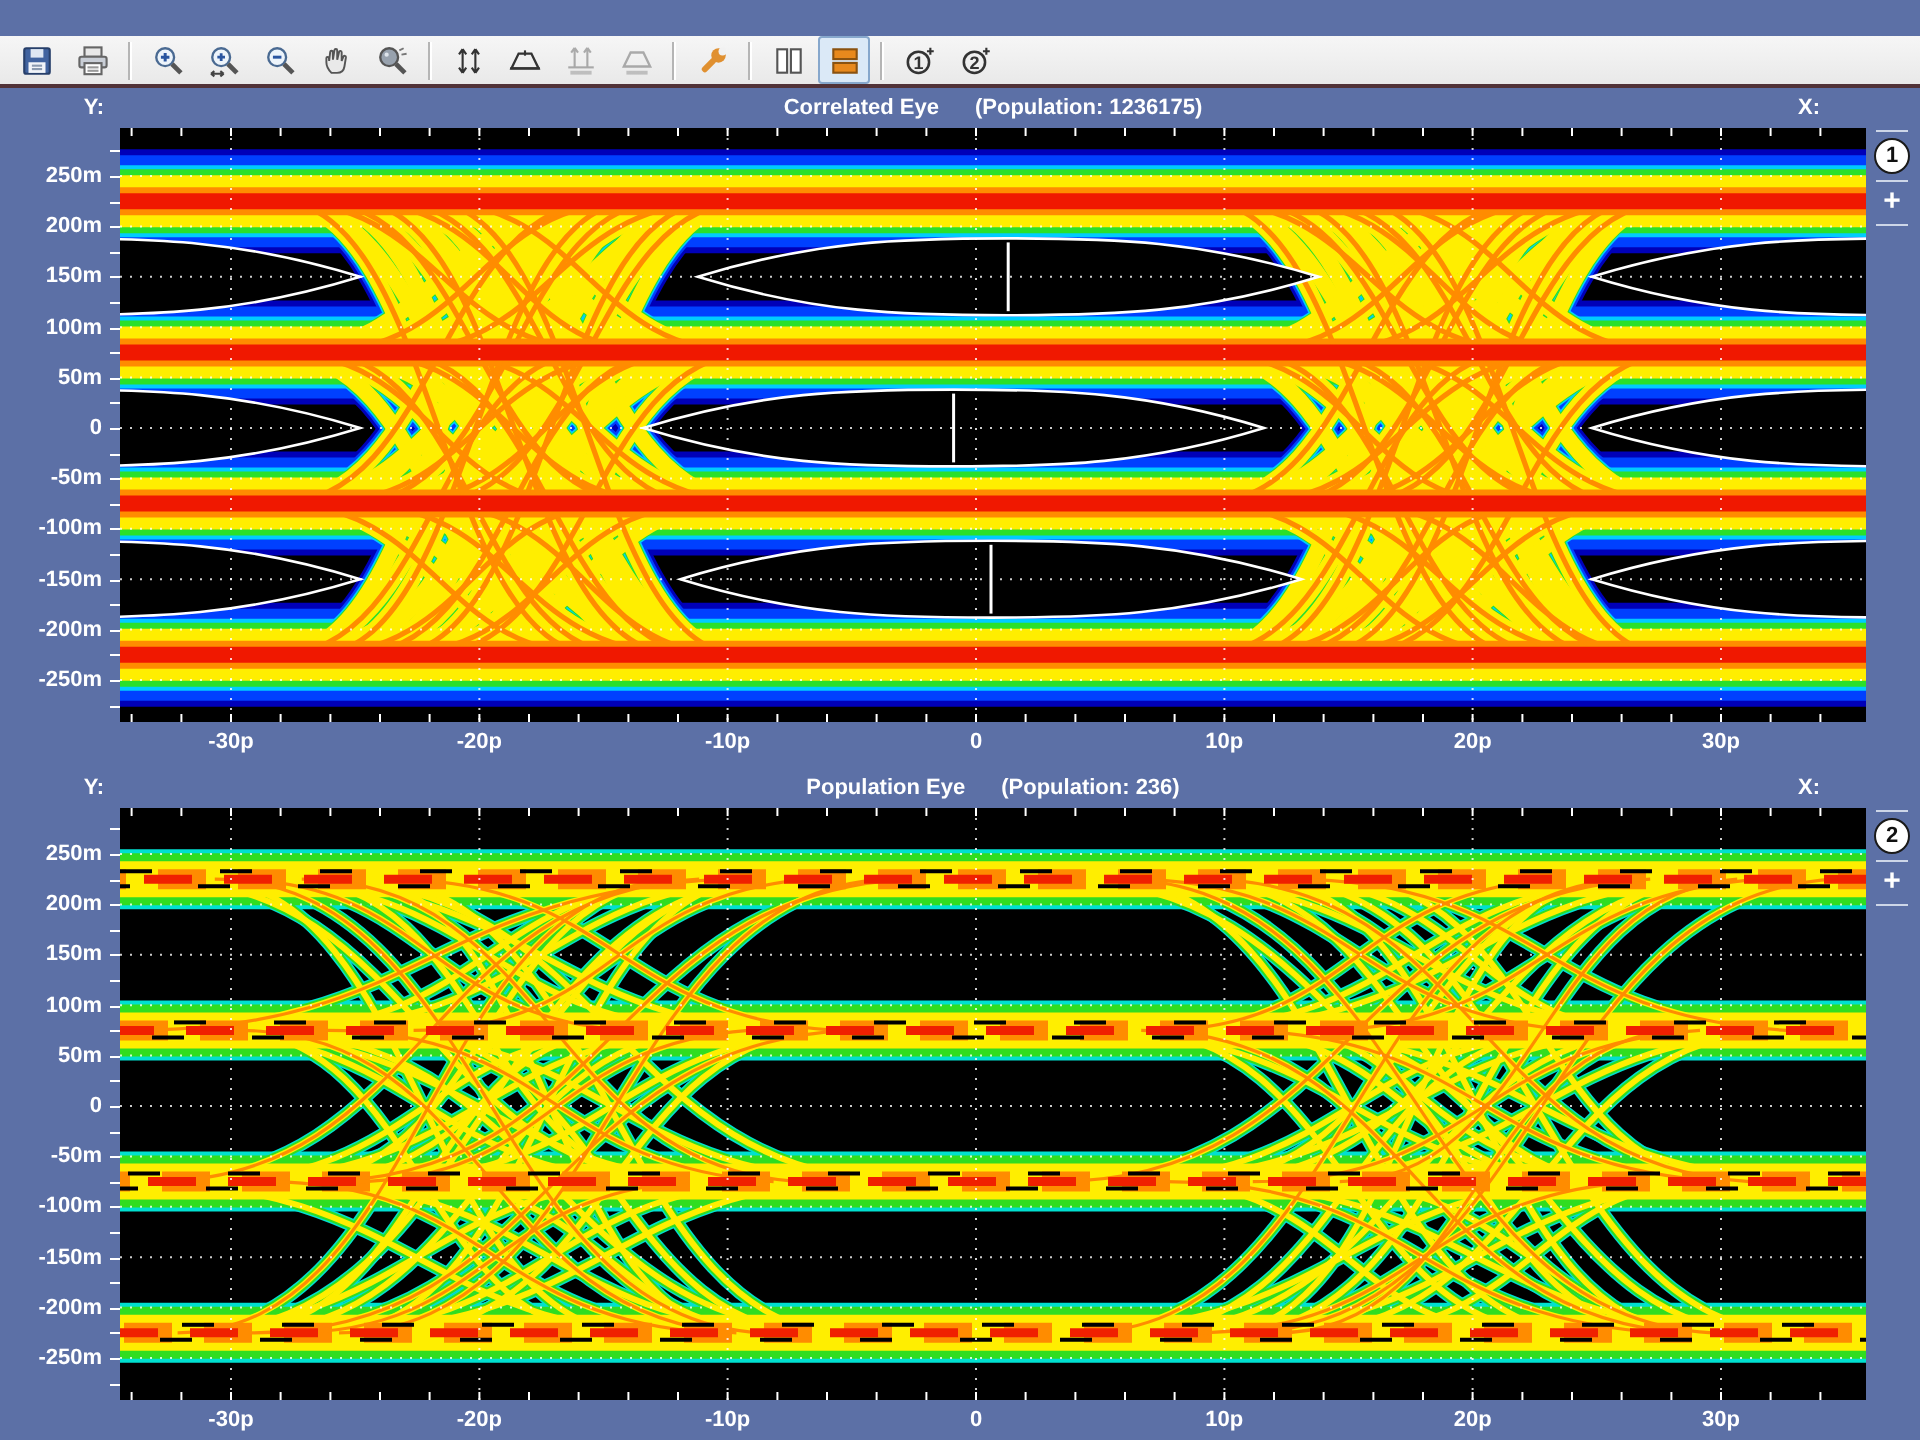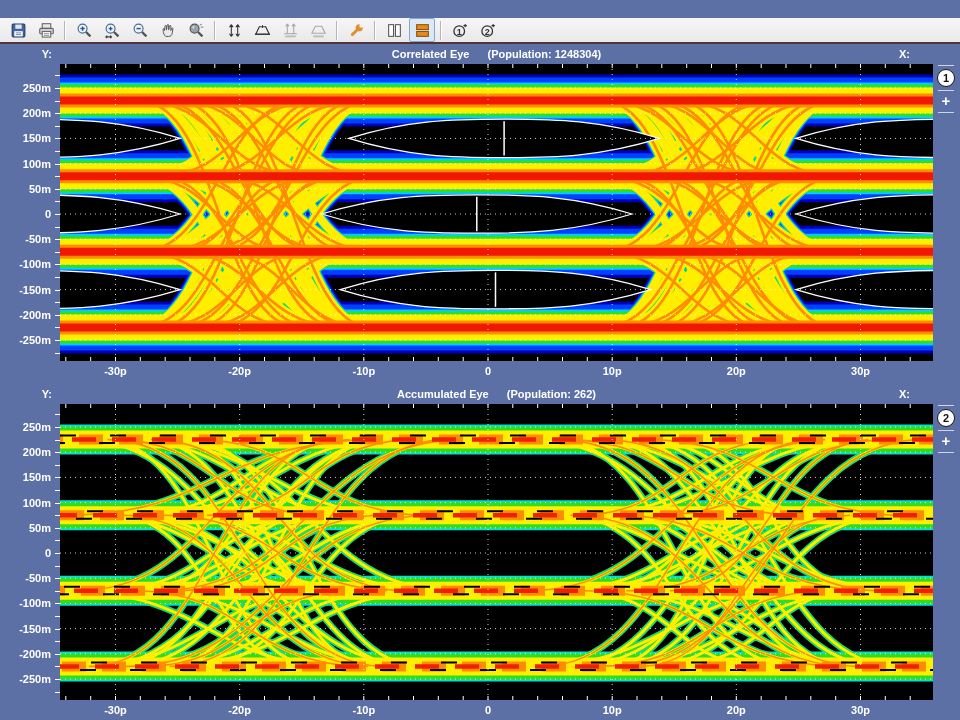--- a/index.html
+++ b/index.html
@@ -162,21 +162,21 @@
           <path d="M12.4,1.8 v3.2 M10.8,3.4 h3.2" stroke="#333" stroke-width="1"></path>
         </svg>
       </div>
     </div>
 
   <div class="figure" id="figure">
 
     <div class="panel" id="panel0" style="top: 0px; height: 339px;">
       <div class="phead">
         <span class="ylab">Y:</span>
-        <span class="ptitle"><span>Correlated Eye</span><span class="pop">(Population: 1248304)</span></span>
+        <span class="ptitle"><span>Correlated Eye</span><span class="pop">(Population: 1236175)</span></span>
         <span class="xlab">X:</span>
       </div>
       <div class="yticklabels" style="top: 18px; height: 297px;">
           <div class="ylabel" style="top: 17px;">250m</div>
           <div class="ylabel" style="top: 42.2px;">200m</div>
           <div class="ylabel" style="top: 67.4px;">150m</div>
           <div class="ylabel" style="top: 92.6px;">100m</div>
           <div class="ylabel" style="top: 117.8px;">50m</div>
           <div class="ylabel" style="top: 143px;">0</div>
           <div class="ylabel" style="top: 168.2px;">-50m</div>
@@ -1024,21 +1024,21 @@
           <div class="xlabel" style="left: 406px;">0</div>
           <div class="xlabel" style="left: 530.17px;">10p</div>
           <div class="xlabel" style="left: 654.34px;">20p</div>
           <div class="xlabel" style="left: 778.51px;">30p</div>
         </div>
     </div>
 
     <div class="panel" id="panel1" style="top: 340px; height: 338px;">
       <div class="phead">
         <span class="ylab">Y:</span>
-        <span class="ptitle"><span>Accumulated Eye</span><span class="pop">(Population: 262)</span></span>
+        <span class="ptitle"><span>Population Eye</span><span class="pop">(Population: 236)</span></span>
         <span class="xlab">X:</span>
       </div>
       <div class="yticklabels" style="top: 18px; height: 296px;">
           <div class="ylabel" style="top: 16px;">250m</div>
           <div class="ylabel" style="top: 41.2px;">200m</div>
           <div class="ylabel" style="top: 66.4px;">150m</div>
           <div class="ylabel" style="top: 91.6px;">100m</div>
           <div class="ylabel" style="top: 116.8px;">50m</div>
           <div class="ylabel" style="top: 142px;">0</div>
           <div class="ylabel" style="top: 167.2px;">-50m</div>

